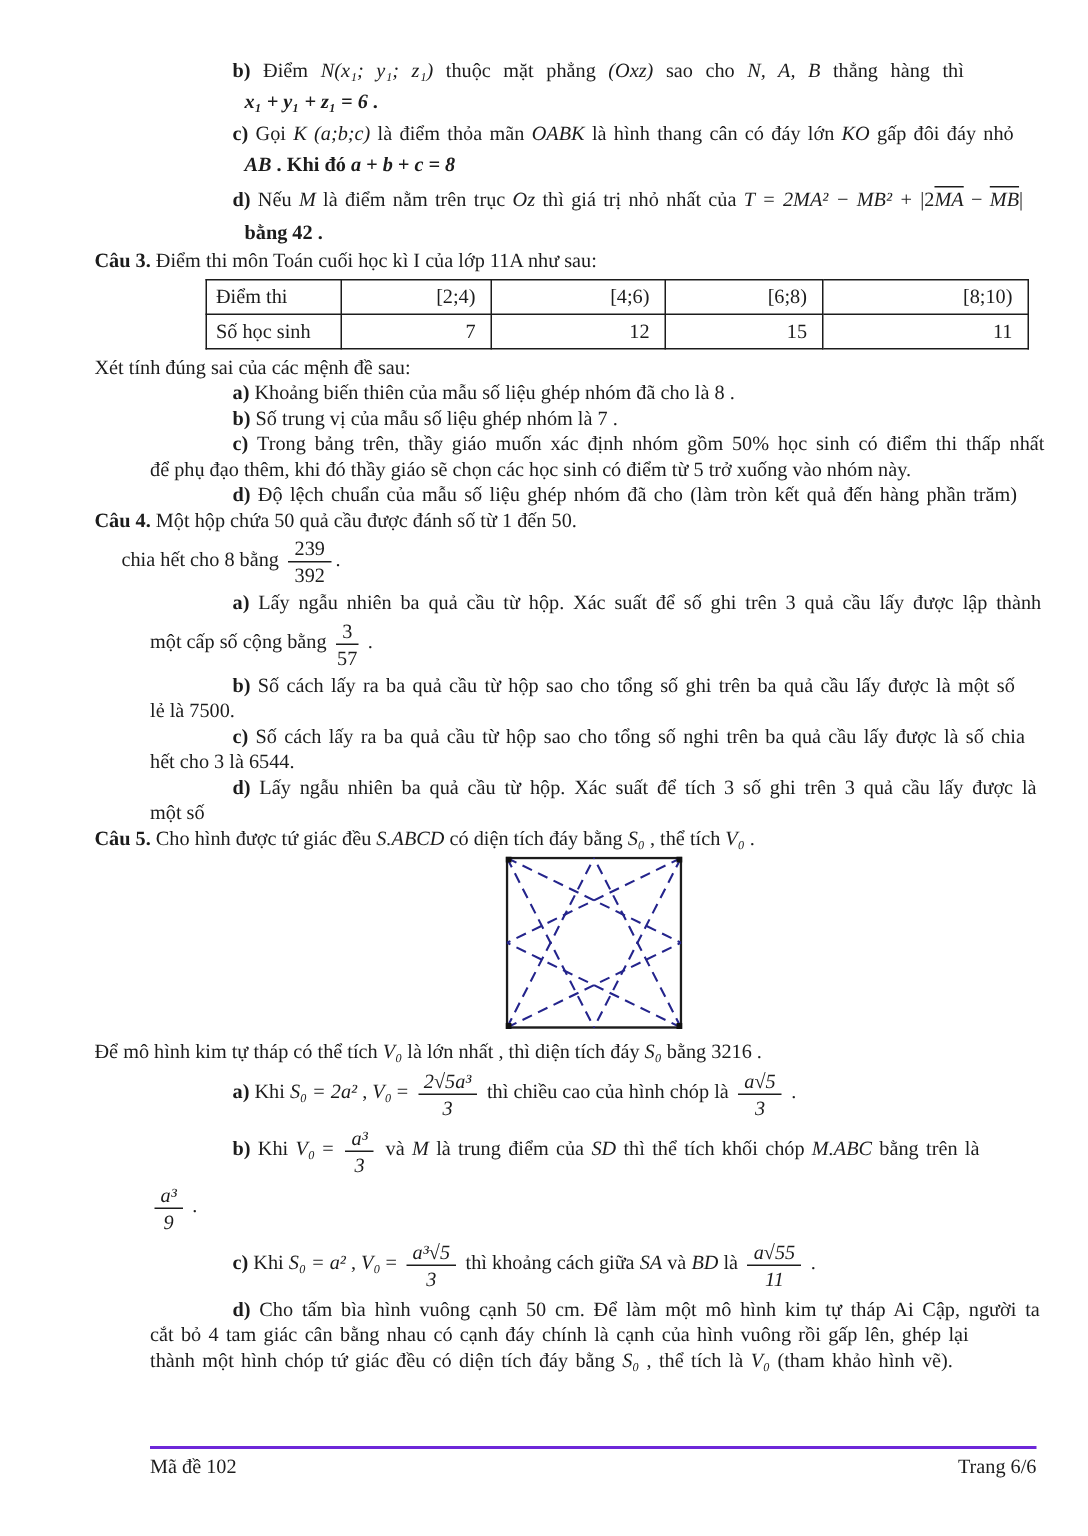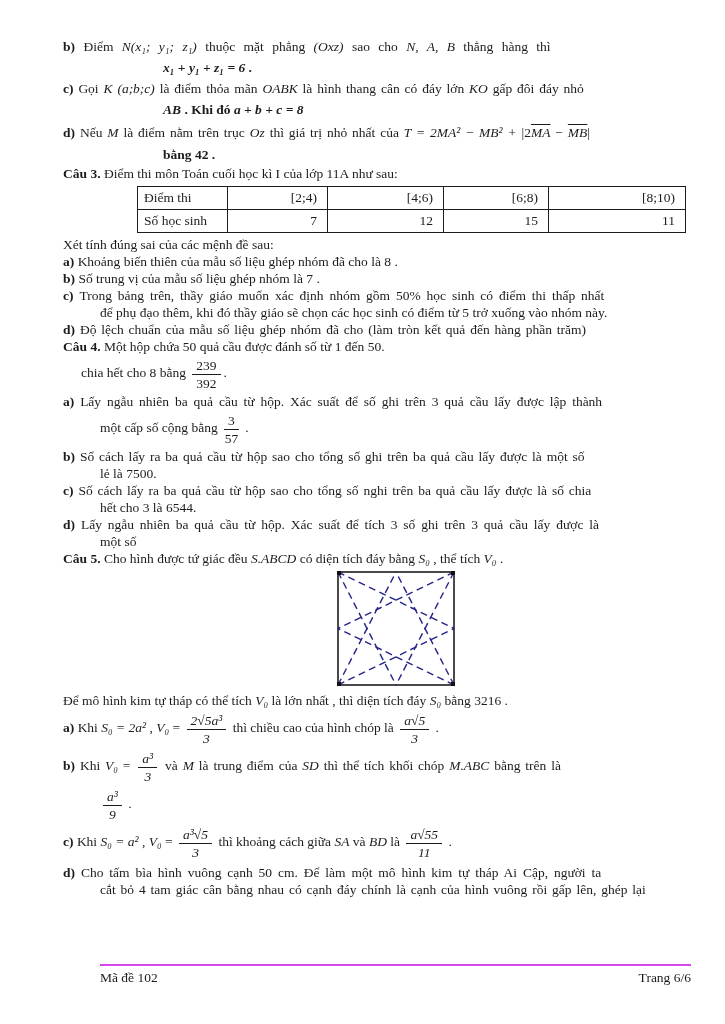--- a/index.html
+++ b/index.html
@@ -3,40 +3,40 @@
 <meta charset="utf-8">
 <style>
   html,body{margin:0;padding:0;}
   body{
     width:725px;height:1024px;overflow:hidden;background:#ffffff;
     font-family:"Liberation Serif","DejaVu Serif",serif;
     font-size:13.5px;color:#1c1c1c;position:relative;
   }
   .page{padding:30px 35px 0 63px;box-sizing:border-box;width:725px;height:1024px;position:relative;}
   .line{line-height:17px;white-space:nowrap;}
-  .item{}
+  .item{margin-left:92px;}
   .cont{margin-left:37px;}
   .cont2{margin-left:100px;font-weight:bold;}
   .hang12{margin-left:18px;}
   .mt2{margin-top:2px}.mt3{margin-top:3px}.mt4{margin-top:4px}
   .mt5{margin-top:5px}.mt6{margin-top:6px}.mt8{margin-top:8px}
   .ws1{word-spacing:1.5px}.ws2{word-spacing:2.5px}.ws5{word-spacing:5px}
   .b{font-weight:700;}
   .it{font-style:italic;}
   .vec{font-style:italic;text-decoration:overline;}
   .frac{display:inline-block;vertical-align:middle;text-align:center;margin:0 3px;line-height:15px;}
   .frac .num{display:block;border-bottom:1px solid #1c1c1c;padding:1px 4px 1px 4px;}
   .frac .den{display:block;padding-top:1px;}
   .score-table{border-collapse:collapse;margin:4px 0 0 74px;table-layout:fixed;}
   .score-table td{border:1px solid #1c1c1c;height:20px;overflow:hidden;}
   .score-table td.lbl{text-align:left;padding-left:6px;}
   .score-table td.val{text-align:right;padding-right:10px;}
   .figure-wrap{margin:4px 0 0 274px;width:118px;height:115px;}
   .dash{stroke:var(--dash-color,#24248c);stroke-width:1.4;stroke-dasharray:7 4.5;fill:none;}
-  .footer{position:absolute;top:964px;left:100px;width:591px;border-top:2px solid #d946ef;}
+  .footer{position:absolute;top:964px;left:100px;width:591px;border-top:2px solid #6d28d9;}
   .footer-row{display:flex;justify-content:space-between;padding-top:3px;line-height:17px;}
 </style>
 </head>
 <body>
 
 <div class="page">
 
   <div>
       <div class="line item ws5 mt8"><span class="b">b) </span><span>Điểm </span><span class="it">N(x₁; y₁; z₁)</span><span> thuộc mặt phẳng </span><span class="it">(Oxz)</span><span> sao cho </span><span class="it">N, A, B</span><span> thẳng hàng thì</span></div>
       <div class="line cont2 mt4"><span class="it">x₁ + y₁ + z₁ = 6</span><span> .</span></div>
@@ -112,20 +112,21 @@
   </div>
 
   <div>
       <div class="line mt6"><span>Để mô hình kim tự tháp có thể tích </span><span class="it">V₀</span><span> là lớn nhất , thì diện tích đáy </span><span class="it">S₀</span><span> bằng 3216 .</span></div>
       <div class="line item mt3"><span class="b">a) </span><span>Khi </span><span class="it">S₀ = 2a²</span><span> , </span><span class="it">V₀</span><span> = </span><span class="frac it"><span class="num">2√5a³</span><span class="den">3</span></span><span> thì chiều cao của hình chóp là </span><span class="frac it"><span class="num">a√5</span><span class="den">3</span></span><span> .</span></div>
       <div class="line item ws1 mt4"><span class="b">b) </span><span>Khi </span><span class="it">V₀</span><span> = </span><span class="frac it"><span class="num">a³</span><span class="den">3</span></span><span> và </span><span class="it">M</span><span> là trung điểm của </span><span class="it">SD</span><span> thì thể tích khối chóp </span><span class="it">M.ABC</span><span> bằng trên là</span></div>
       <div class="line cont mt4"><span class="frac it"><span class="num">a³</span><span class="den">9</span></span><span> .</span></div>
       <div class="line item mt4"><span class="b">c) </span><span>Khi </span><span class="it">S₀ = a²</span><span> , </span><span class="it">V₀</span><span> = </span><span class="frac it"><span class="num">a³√5</span><span class="den">3</span></span><span> thì khoảng cách giữa </span><span class="it">SA</span><span> và </span><span class="it">BD</span><span> là </span><span class="frac it"><span class="num">a√55</span><span class="den">11</span></span><span> .</span></div>
       <div class="line item ws2 mt4"><span class="b">d) </span><span>Cho tấm bìa hình vuông cạnh 50 cm. Để làm một mô hình kim tự tháp Ai Cập, người ta</span></div>
       <div class="line cont ws1"><span>cắt bỏ 4 tam giác cân bằng nhau có cạnh đáy chính là cạnh của hình vuông rồi gấp lên, ghép lại</span></div>
+      <div class="line cont ws1"><span>thành một hình chóp tứ giác đều có diện tích đáy bằng </span><span class="it">S₀</span><span> , thể tích là </span><span class="it">V₀</span><span> (tham khảo hình vẽ).</span></div>
     </div>
 
   <div class="footer">
     <div class="footer-row">
       <span>Mã đề 102</span>
       <span>Trang 6/6</span>
     </div>
   </div>
 
 </div>

